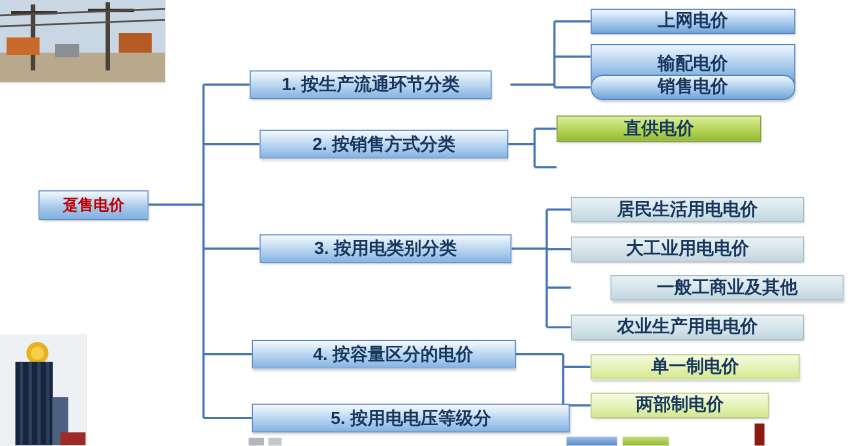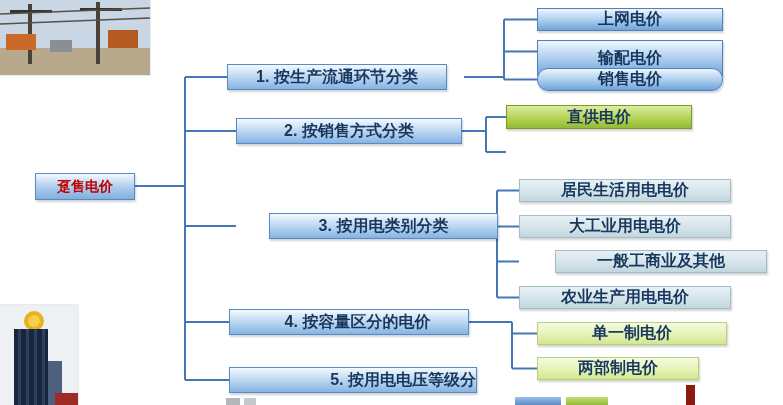--- a/index.html
+++ b/index.html
@@ -122,27 +122,27 @@
   <div class="box root" style="left:35px;top:173px;width:100px;height:27px;">
     <span>趸售电价</span>
   </div>
 
   <div class="box cat" style="left:227px;top:64px;width:220px;height:26px;">
     <span>1. 按生产流通环节分类</span>
   </div>
   <div class="box cat" style="left:236px;top:118px;width:226px;height:26px;">
     <span>2. 按销售方式分类</span>
   </div>
-  <div class="box cat" style="left:236px;top:213px;width:229px;height:26px;margin-left:33px;">
+  <div class="box cat" style="left:236px;top:213px;width:229px;height:26px;">
     <span>3. 按用电类别分类</span>
   </div>
   <div class="box cat" style="left:229px;top:309px;width:240px;height:26px;padding-left:17px;">
     <span>4. 按容量区分的电价</span>
   </div>
-  <div class="box cat" style="left:229px;top:367px;width:248px;height:26px;justify-content:flex-end;">
+  <div class="box cat" style="left:229px;top:367px;width:289px;height:26px;">
     <span>5. 按用电电压等级分</span>
   </div>
 
   <div class="box leaf-blue" style="left:537px;top:8px;width:186px;height:23px;">
     <span>上网电价</span>
   </div>
   <div class="box leaf-blue" style="left:537px;top:40px;width:186px;height:36px;">
     <span>输配电价</span>
   </div>
   <div class="box leaf-blue" style="left:537px;top:68px;width:186px;height:23px;border-radius:11px;">

